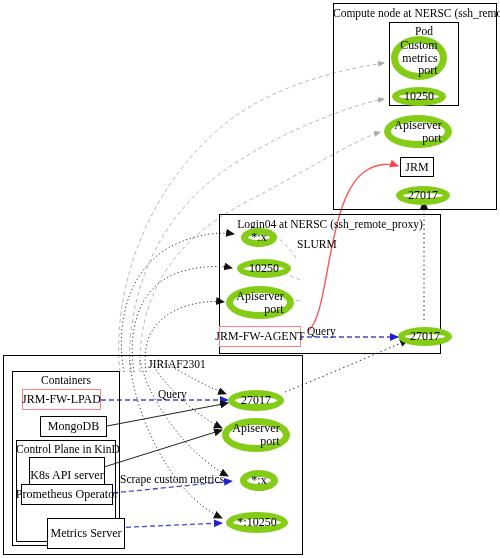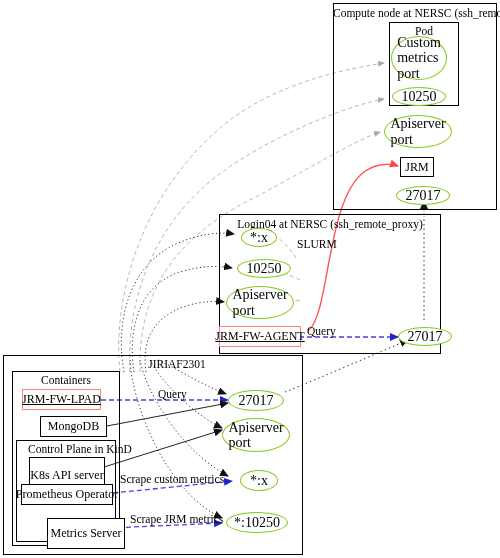--- a/index.html
+++ b/index.html
@@ -52,34 +52,33 @@
     display: flex;
     align-items: center;
     justify-content: center;
     font-size: 12px;
     color: #000000;
     white-space: nowrap;
   }
   .nodebox.red {
     border-color: #ff8080;
     color: #000000;
-    text-decoration: underline;
   }
   
   .ellipse {
     position: absolute;
     box-sizing: border-box;
-    border: 1px solid #84cc16;
+    border: 7px solid #84cc16;
     border-radius: 50%;
     background: #ffffff;
     display: flex;
     align-items: center;
     justify-content: center;
-    text-align: left;
-    font-size: 14px;
+    text-align: right;
+    font-size: 12px;
     line-height: 1.08;
     color: #000000;
     white-space: pre-line;
   }
   
   .edgelabel {
     position: absolute;
     font-size: 11.5px;
     color: #000000;
     white-space: nowrap;
@@ -169,21 +168,21 @@
   <div class="cluster" style="left:219px; top:214px; width:222px; height:140px;"></div>
   <div class="cluster-label" style="left:219px; top:218px; width:222px;">Login04 at NERSC (ssh_remote_proxy)</div>
 
   <div class="cluster" style="left:3px; top:355px; width:300px; height:200px;"></div>
   <div class="cluster-label" style="left:3px; top:358px; width:260px;margin-left:44px;">JIRIAF2301</div>
 
   <div class="cluster" style="left:12px; top:371px; width:108px; height:175px;"></div>
   <div class="cluster-label" style="left:12px; top:374px; width:108px;">Containers</div>
 
   <div class="cluster" style="left:16px; top:440px; width:100px; height:102px;"></div>
-  <div class="cluster-label" style="left:16px; top:443px; width:100px;padding-left:12px;">Control Plane in KinD</div>
+  <div class="cluster-label" style="left:16px; top:443px; width:100px;">Control Plane in KinD</div>
 
   <div class="ellipse" style="left:391px; top:36px; width:56px; height:44px;">Custom
 metrics
 port</div>
 
   <div class="ellipse" style="left:392px; top:87px; width:54px; height:19px;">10250</div>
 
   <div class="ellipse" style="left:384px; top:115px; width:68px; height:33px;">Apiserver
 port</div>
 
@@ -222,15 +221,14 @@
   <div class="nodebox" style="left:32px; top:518px; width:78px; height:31px;margin-left:15px;">Metrics Server</div>
 
   <div class="edgelabel" style="left:297px; top:238px;">SLURM</div>
 
   <div class="edgelabel" style="left:307px; top:325px;">Query</div>
 
   <div class="edgelabel" style="left:158px; top:388px;">Query</div>
 
   <div class="edgelabel" style="left:120px; top:473px;">Scrape custom metrics</div>
 
-  <div class="edgelabel" style="left:130px; top:513px;">Scrape JRM metrics</div>
 
 </div>
 
 </body></html>

